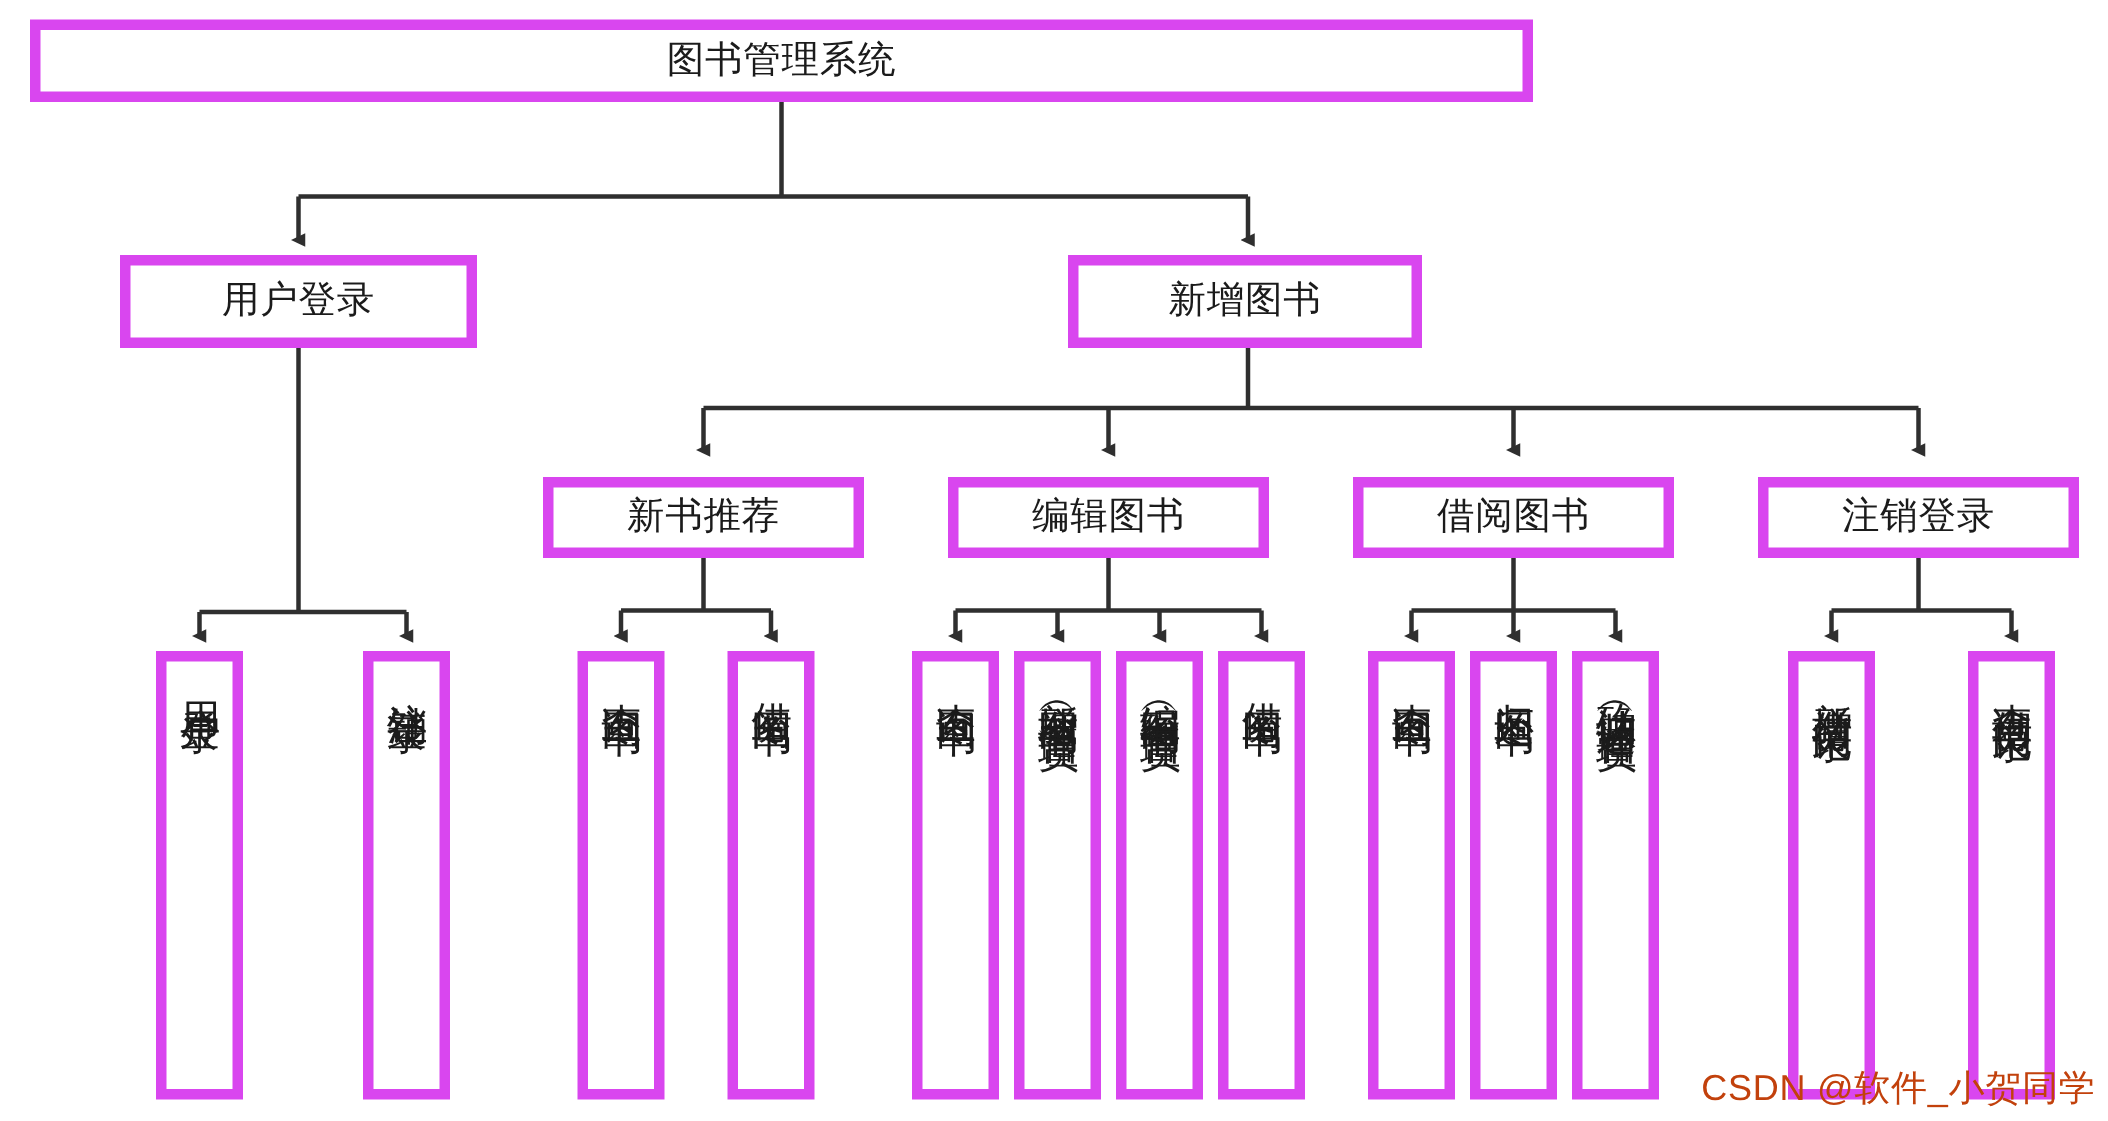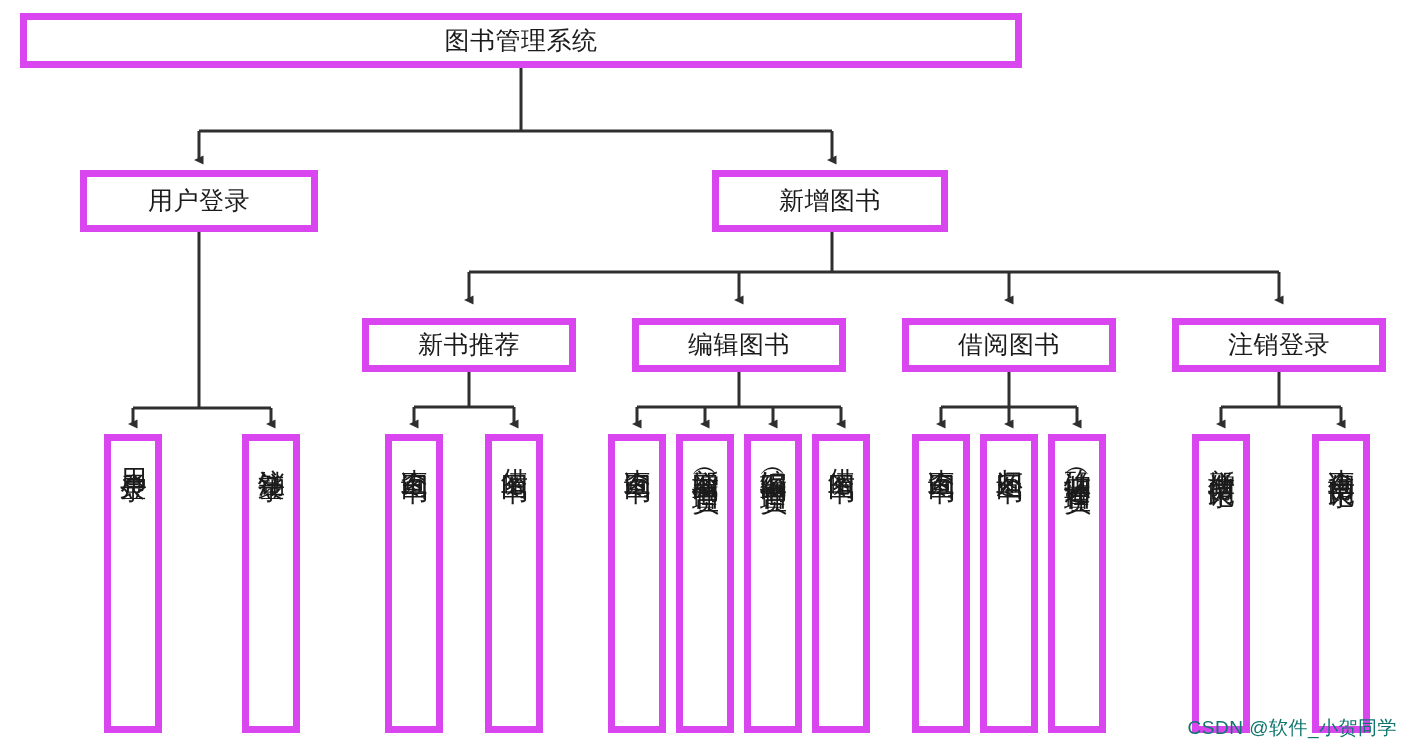--- a/index.html
+++ b/index.html
@@ -60,22 +60,22 @@
     text-orientation: upright;
     font-size: 27px;
     line-height: 1.0;
     letter-spacing: 3px;
     white-space: nowrap;
   }
   .watermark {
     position: absolute;
     right: 8px;
     bottom: 6px;
-    font-size: 19px;
-    color: #0f766e;
+    font-size: 24px;
+    color: #c2410c;
     letter-spacing: 0.5px;
     white-space: nowrap;
     user-select: none;
   }
 </style>
 </head>
 <body>
 
 <div id="canvas">
 

